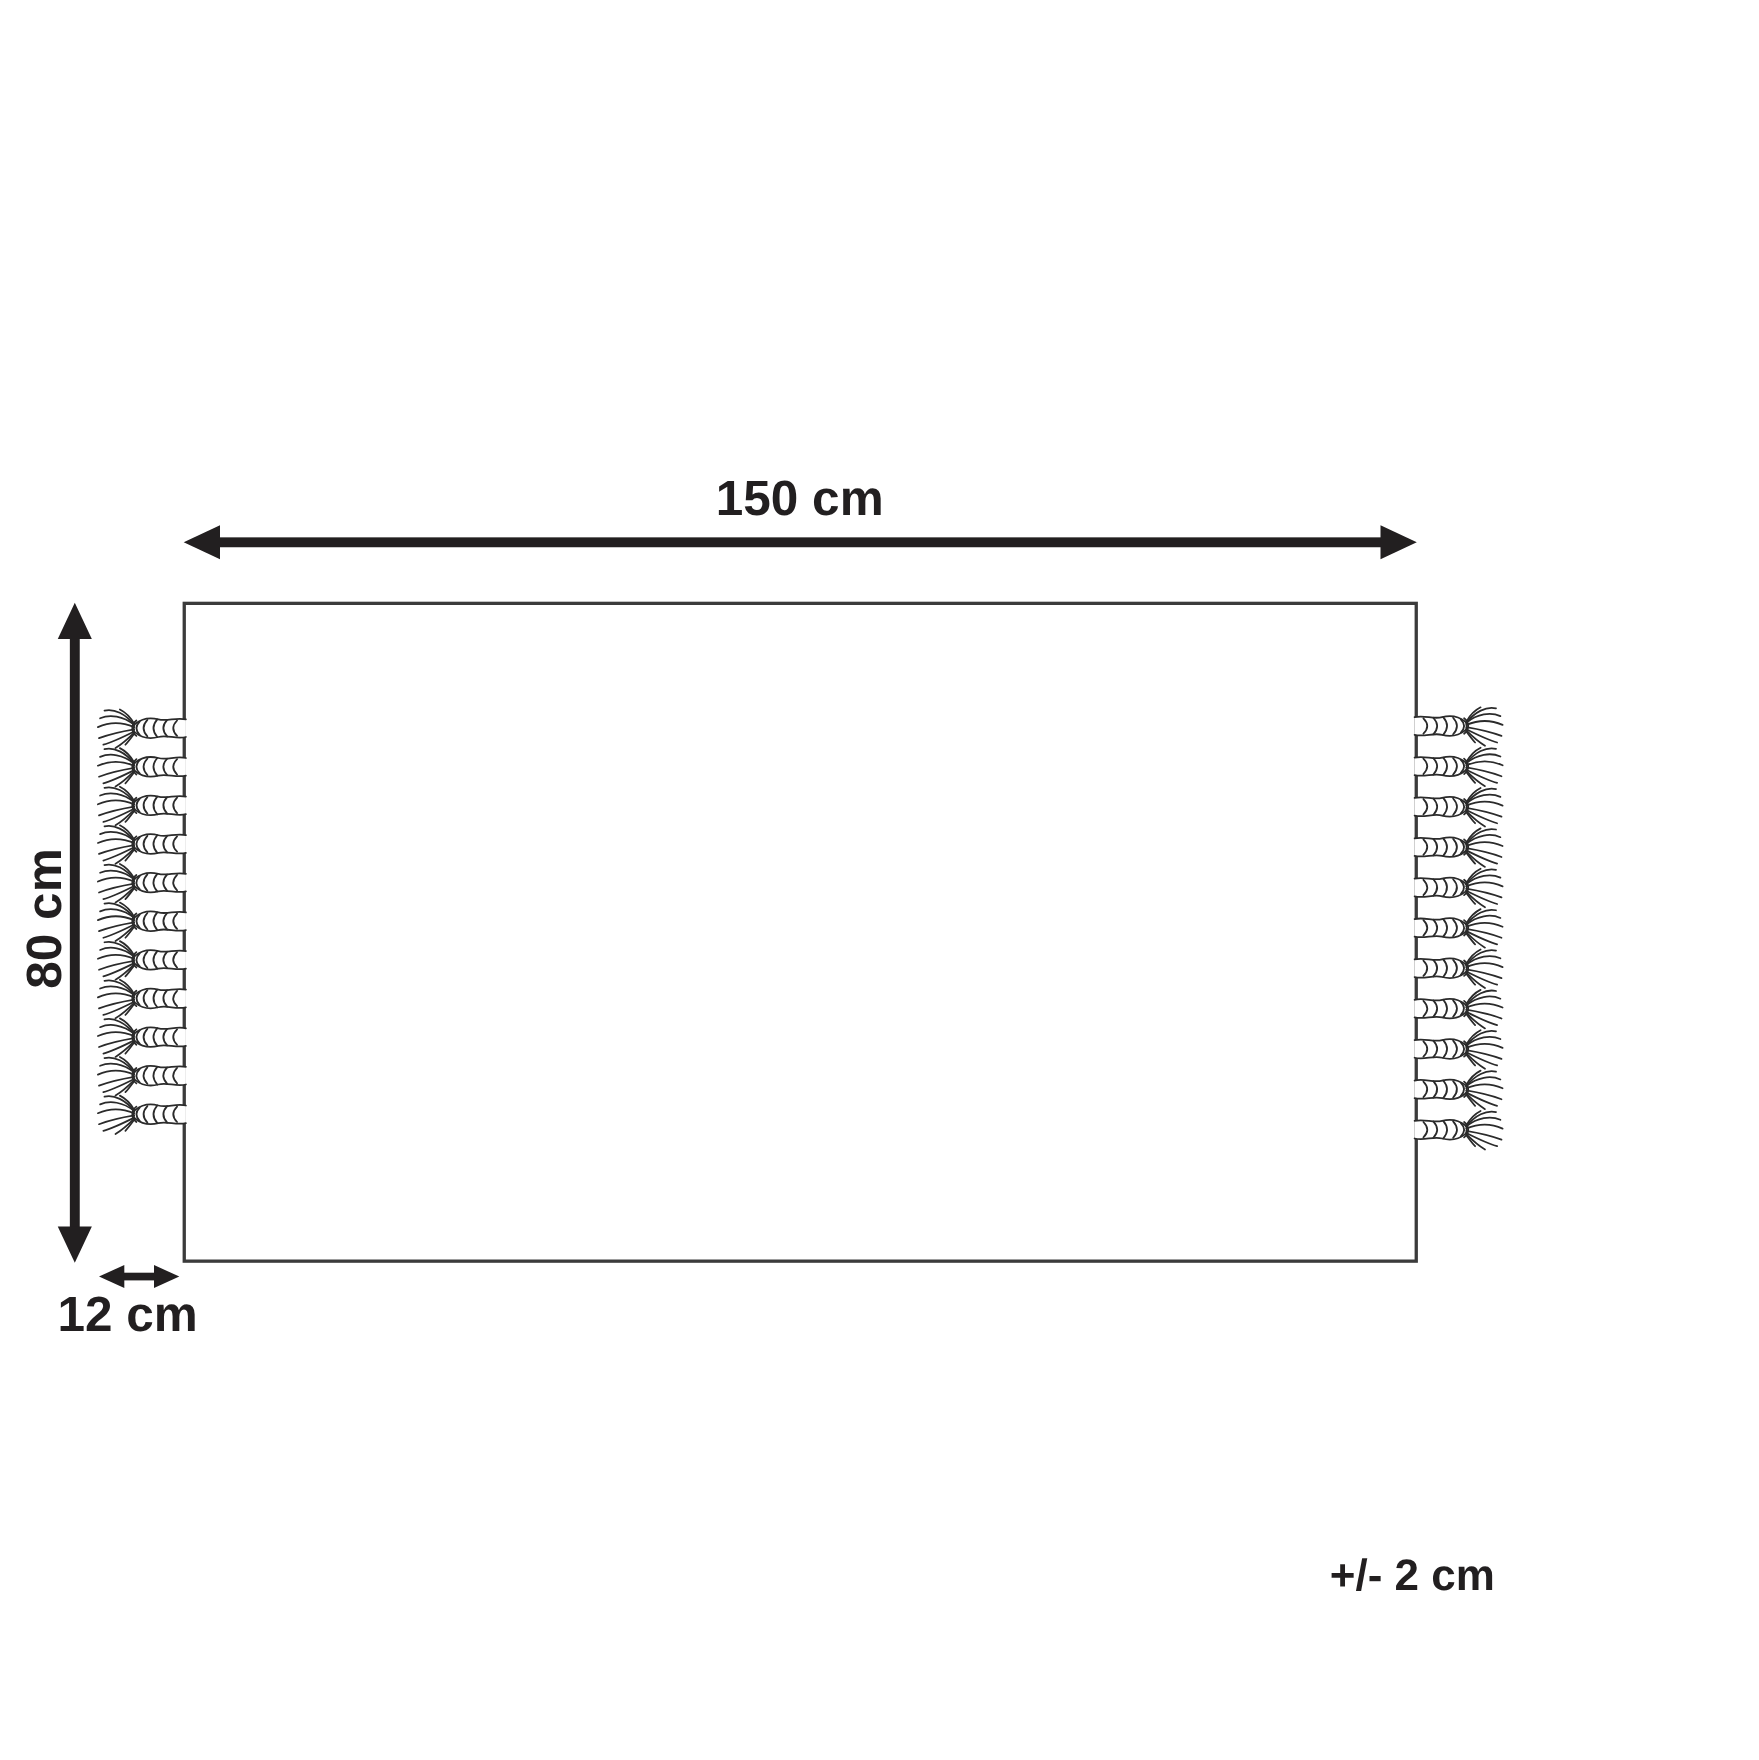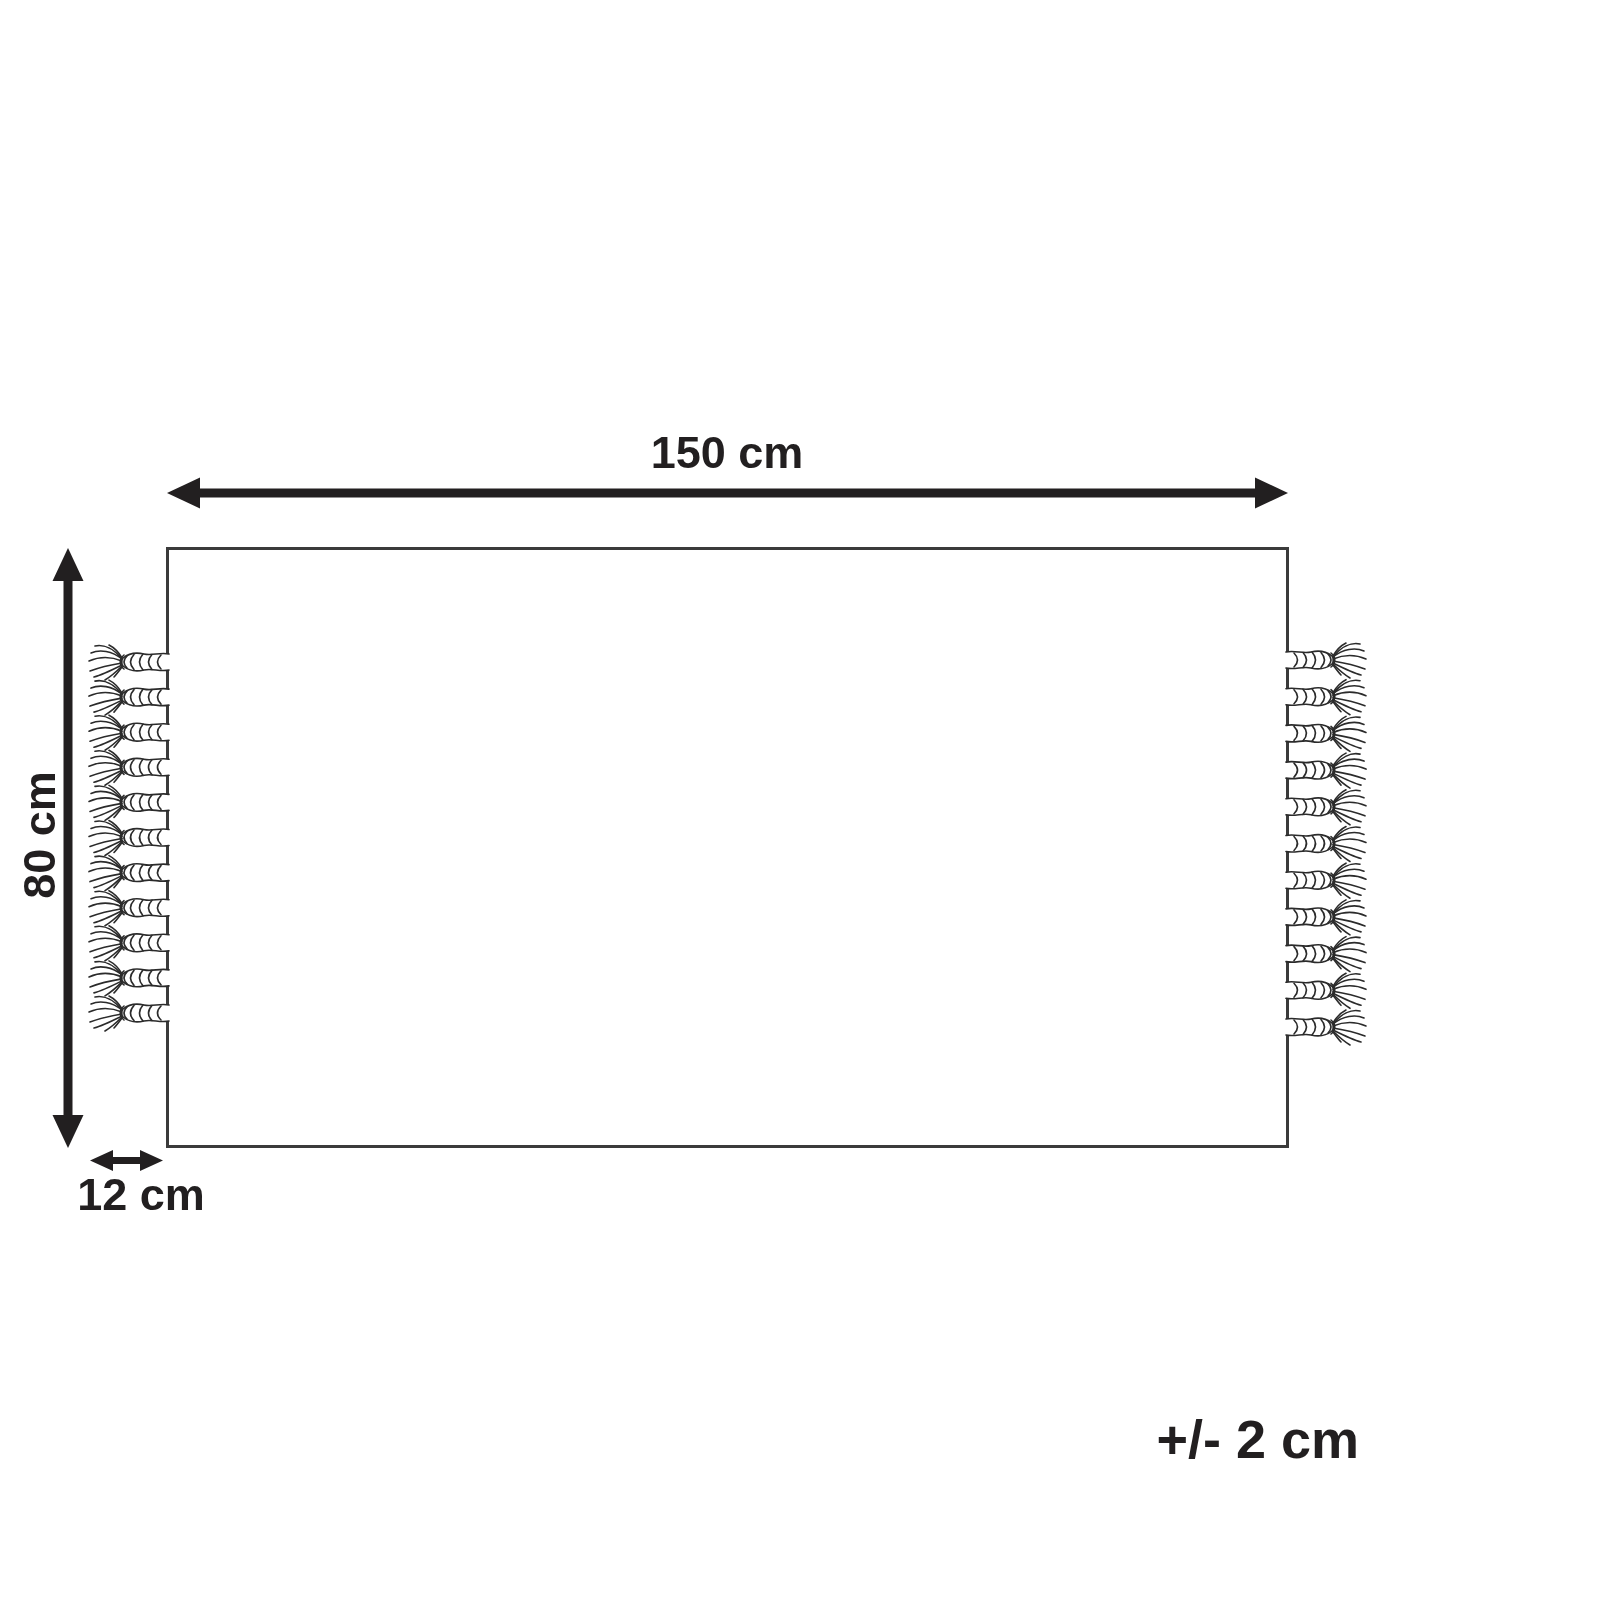--- a/index.html
+++ b/index.html
@@ -25,22 +25,22 @@
     line-height:1.1;
     color:var(--text);
     white-space:nowrap;
   }
   .width-label{left:527px;top:428px;width:400px;text-align:center;}
   .height-label{
     left:-110px;top:807px;width:300px;height:56px;
     text-align:center;line-height:56px;
     transform:rotate(-90deg);
   }
-  .fringe-label{left:41px;top:1170px;width:200px;text-align:center;}
-  .tolerance-label{right:16px;top:1410px;text-align:right;font-size:54px;}
+  .fringe-label{left:16px;top:1170px;width:200px;text-align:center;}
+  .tolerance-label{right:16px;top:1410px;text-align:right;font-size:40px;}
 </style>
 </head>
 <body>
 
 <div class="canvas">
 
   <svg class="diagram-svg" width="1599" height="1600" viewBox="0 0 1599 1600">
     <defs>
       <g id="tassel" stroke="var(--tassel)" stroke-width="1.6" fill="none" stroke-linecap="round">
 

